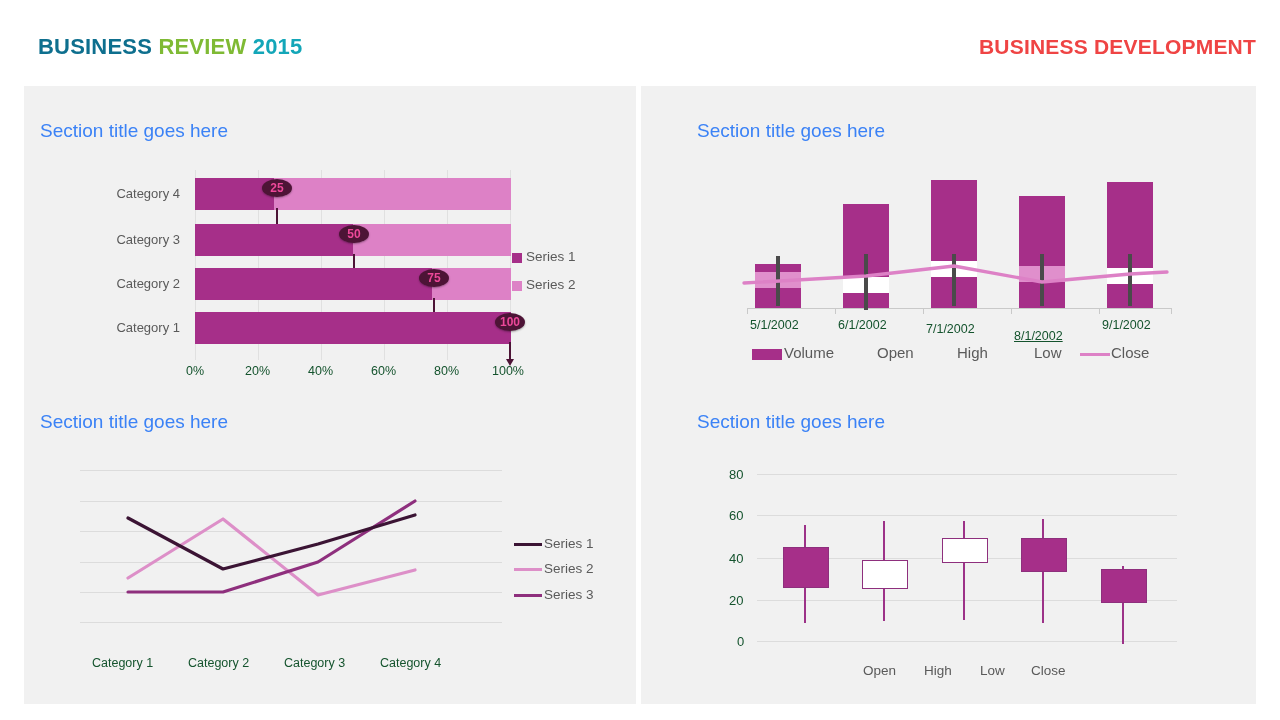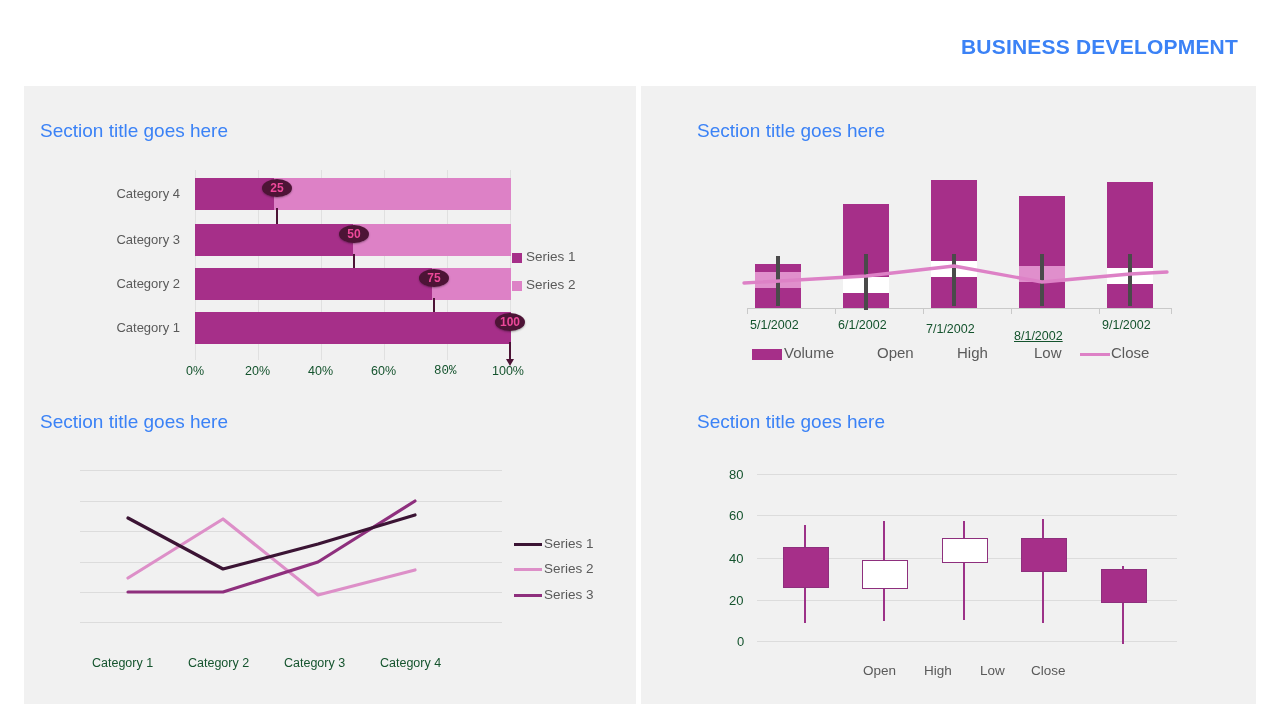--- a/index.html
+++ b/index.html
@@ -13,22 +13,22 @@
   
   .header{position:absolute;left:0;top:0;width:1280px;height:84px;}
   .brand{
     position:absolute;left:38px;top:34px;
     font-size:22px;font-weight:bold;letter-spacing:.2px;white-space:nowrap;
   }
   .brand .w1{color:#0e6f8e;}
   .brand .w2{color:#7fba34;}
   .brand .w3{color:#13a6b8;}
   .dept{
-    position:absolute;right:42px;top:35px;
-    font-size:21px;font-weight:bold;color:#3b82f6;letter-spacing:.2px;
+    position:absolute;right:24px;top:35px;
+    font-size:21px;font-weight:bold;color:#ef4444;letter-spacing:.2px;
     white-space:nowrap;
   }
   
   .panel{position:absolute;background:#f1f1f1;}
   #panel-left{left:24px;top:86px;width:612px;height:618px;}
   #panel-right{left:641px;top:86px;width:615px;height:618px;}
 
   .section-title{
     position:absolute;font-size:19px;color:#3b82f6;font-weight:normal;
     white-space:nowrap;
@@ -73,20 +73,25 @@
 
   
   #candlechart{position:absolute;left:697px;top:450px;width:520px;height:240px;}
   .candle-wick{position:absolute;width:2px;background:#9c3288;}
   .candle-body{position:absolute;border:1.5px solid #8e2f7d;}
 </style>
 </head>
 <body>
 
 <div class="header">
+  <div class="brand">
+    <span class="w1">BUSINESS</span>
+    <span class="w2">REVIEW</span>
+    <span class="w3">2015</span>
+  </div>
   <div class="dept">BUSINESS DEVELOPMENT</div>
 </div>
 
 <div class="panel" id="panel-left"></div>
 
 <div class="section-title" style="left:40px;top:120px;">Section title goes here</div>
 
 <div id="barchart">
 
   <div class="vgridline" style="left:155px;top:10px;height:190px;"></div>
@@ -129,21 +134,21 @@
     <div class="bar-fg" style="width:316px;"></div>
   </div>
   <div class="bubble" style="left:455px;top:153px;">100</div>
   <div class="bub-stem" style="left:469px;top:182px;height:18px;"></div>
   <div class="bub-head" style="left:466px;top:199px;"></div>
 
   <div class="axislabel" style="left:146px;top:204px;">0%</div>
   <div class="axislabel" style="left:205px;top:204px;">20%</div>
   <div class="axislabel" style="left:268px;top:204px;">40%</div>
   <div class="axislabel" style="left:331px;top:204px;">60%</div>
-  <div class="axislabel" style="left:394px;top:204px;font-family:Liberation Mono, monospace;">80%</div>
+  <div class="axislabel" style="left:394px;top:204px;">80%</div>
   <div class="axislabel" style="left:452px;top:204px;">100%</div>
 
   <div class="legend-sq" style="left:472px;top:93px;background:#a62f89;"></div>
   <div class="legend-tx" style="left:486px;top:89px;">Series 1</div>
   <div class="legend-sq" style="left:472px;top:121px;background:#dd81c6;"></div>
   <div class="legend-tx" style="left:486px;top:117px;">Series 2</div>
 </div>
 
 <div class="section-title" style="left:40px;top:411px;">Section title goes here</div>
 

